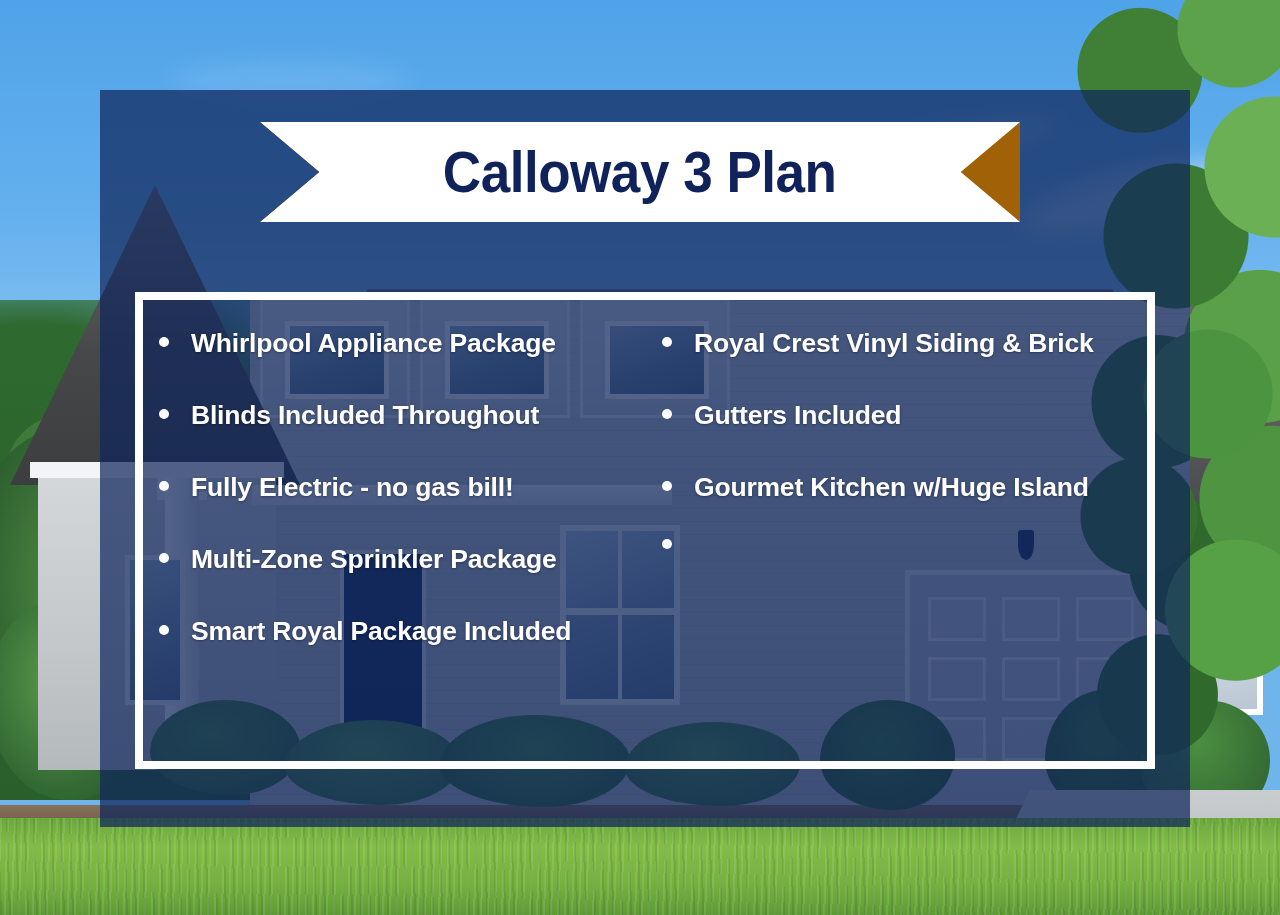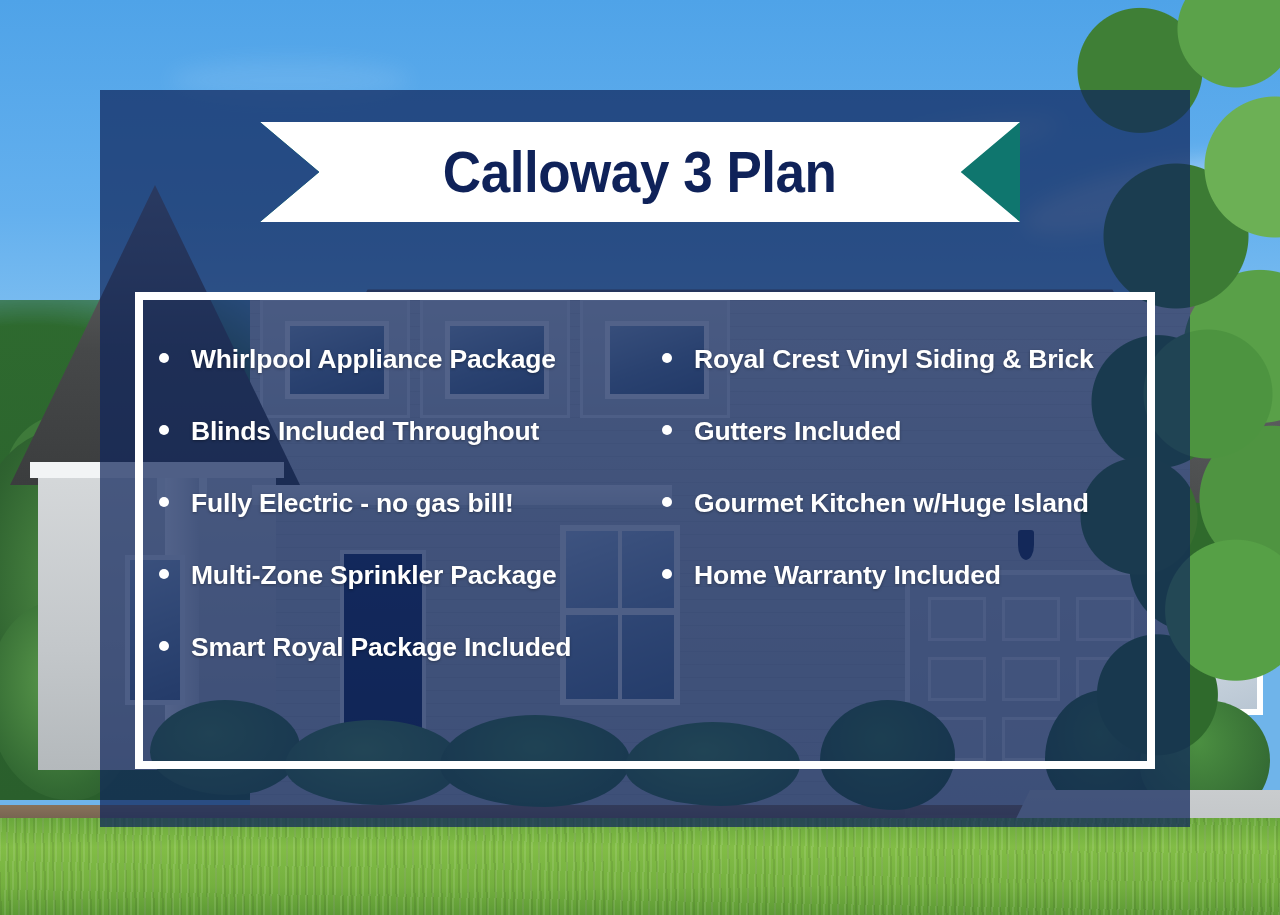--- a/index.html
+++ b/index.html
@@ -212,21 +212,21 @@
 
   
   .overlay{
     position:absolute; left:100px; top:90px; width:1090px; height:737px;
     background:rgba(15,38,92,.72);
   }
 
   
   .ribbon{
     position:absolute; left:260px; top:122px; width:760px; height:100px;
-    background:#0f766e;
+    background:#a16207;
     clip-path:polygon(0 0, 100% 0, 100% 100%, 0 100%, 7.8% 50%);
   }
   .ribbon-inner{
     position:absolute; inset:0;
     background:#ffffff;
     clip-path:polygon(0 0, 100% 0, 92.2% 50%, 100% 100%, 0 100%, 7.8% 50%);
     display:flex; align-items:center; justify-content:center;
   }
   .ribbon-title{
     font-size:57px; font-weight:700; letter-spacing:-.5px;
@@ -236,21 +236,21 @@
   }
 
   
   .feature-box{
     position:absolute; left:135px; top:292px; width:1020px; height:477px;
     border:8px solid #ffffff;
   }
   .cols{
     position:absolute; inset:0;
     display:grid; grid-template-columns:505px 1fr;
-    padding:44px 0 0 0;
+    padding:28px 0 0 0;
     border-radius:11px;
   }
   .col{ display:flex; flex-direction:column; gap:38px; }
   .col.left{ padding-left:16px; }
   .col.right{ padding-left:14px; }
 
   .feature{
     display:flex; align-items:baseline; gap:22px;
     height:34px;
   }
@@ -381,20 +381,19 @@
         <div class="feature">
           <span class="bullet"></span>
           <span class="feature-text">Gutters Included</span>
         </div>
         <div class="feature">
           <span class="bullet"></span>
           <span class="feature-text">Gourmet Kitchen w/Huge Island</span>
         </div>
         <div class="feature">
           <span class="bullet"></span>
-          <span class="feature-text">Home Warranty Included</span>
         </div>
       </div>
 
     </div>
   </div>
 
 </div>
 
 </body></html>

